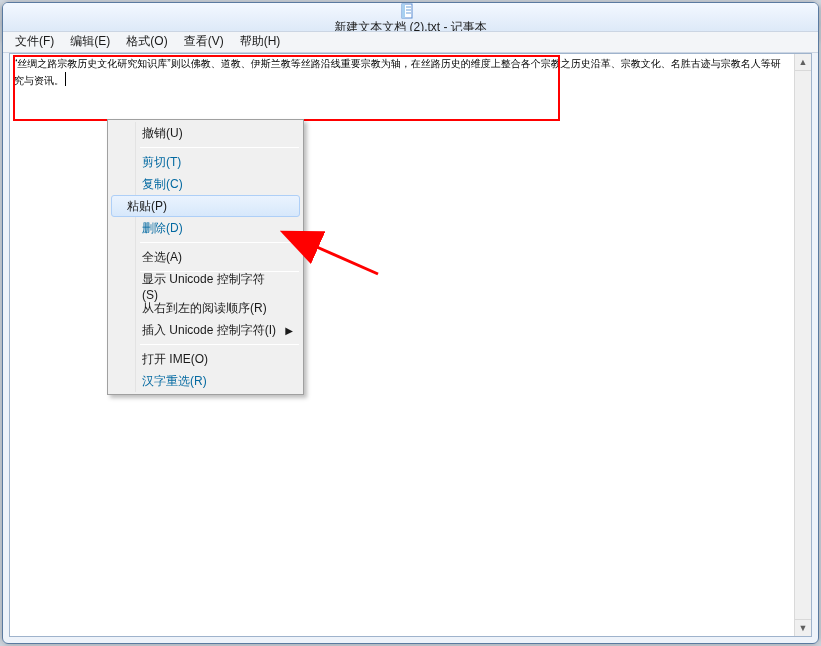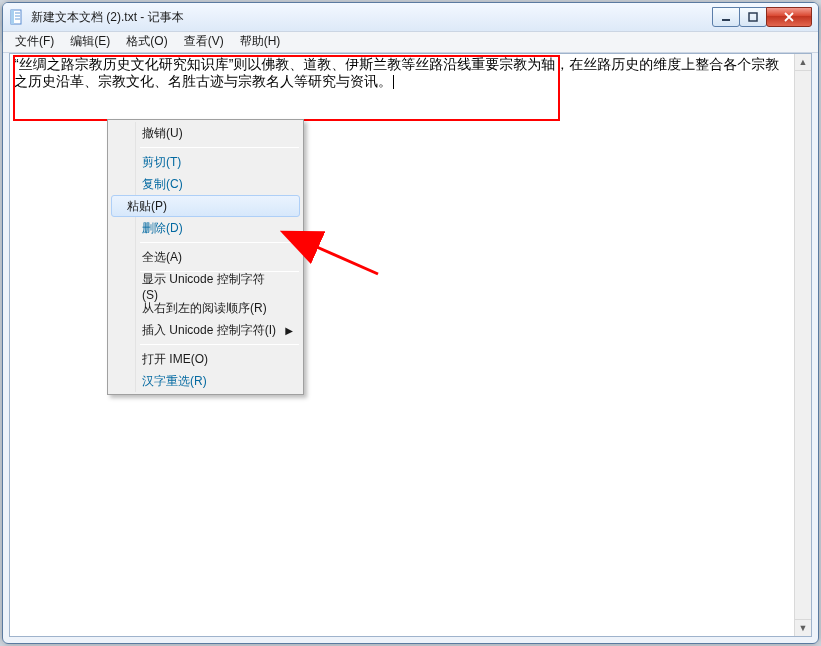--- a/index.html
+++ b/index.html
@@ -22,21 +22,21 @@
     border: 1px solid #5a7aa0;
     border-radius: 6px;
     background: linear-gradient(#e9f1fb,#dfeaf7 28px,#eef3fa 28px,#eef3fa);
     box-shadow: 0 0 8px rgba(0,0,0,.35);
     display: flex; flex-direction: column;
   }
 
   .titlebar {
     height: 28px; display: flex; align-items: center; padding: 0 6px;
     background: linear-gradient(#f3f8ff,#dde9f8);
-    border-top-left-radius: 5px; border-top-right-radius: 5px;
+    border-top-left-radius: 5px; border-top-right-radius: 5px; flex-direction: column;
   }
   .title-icon {
     width: 16px; height: 16px; margin-right: 6px; flex: none;
   }
   .title-text { font-size: 12px; color: #1a1a1a; white-space: nowrap; }
   .win-btns { margin-left: auto; display: flex; gap: 0; }
   .win-btn {
     width: 30px; height: 20px; border: 1px solid #5b7ea9; border-bottom-width:1px;
     background: linear-gradient(#f6fbff,#d7e6f6);
     display:flex; align-items:center; justify-content:center;
@@ -56,21 +56,21 @@
     height: 22px; background: #f3f5f8; border-top:1px solid #cbd5e3; border-bottom:1px solid #cbd5e3;
     display:flex; align-items:flex-end; padding: 0 4px; font-size: 12px; color:#1a1a1a;
   }
   .menu-item { padding: 2px 8px; cursor: default; }
 
   .client {
     position: relative; flex:1; background:#fff; margin: 0 6px 6px 6px;
     border:1px solid #9fb3cc; display:flex;
   }
   .text-area {
-    flex:1; padding: 2px 4px; font-size: 14px; line-height: 16px; color:#000;
+    flex:1; padding: 2px 4px; font-size: 10px; line-height: 16px; color:#000;
     font-family: "SimSun","NSimSun",serif; overflow:hidden; position:relative;
   }
   .text-content { white-space: normal; word-break: break-all; }
   .red-box {
     position:absolute; left:3px; top:1px; width: 547px; height: 66px;
     border:2px solid #ff0000; pointer-events:none;
   }
   .caret {
     display:inline-block; width:1px; height:14px; background:#000; vertical-align:text-bottom;
     margin-left:1px;

